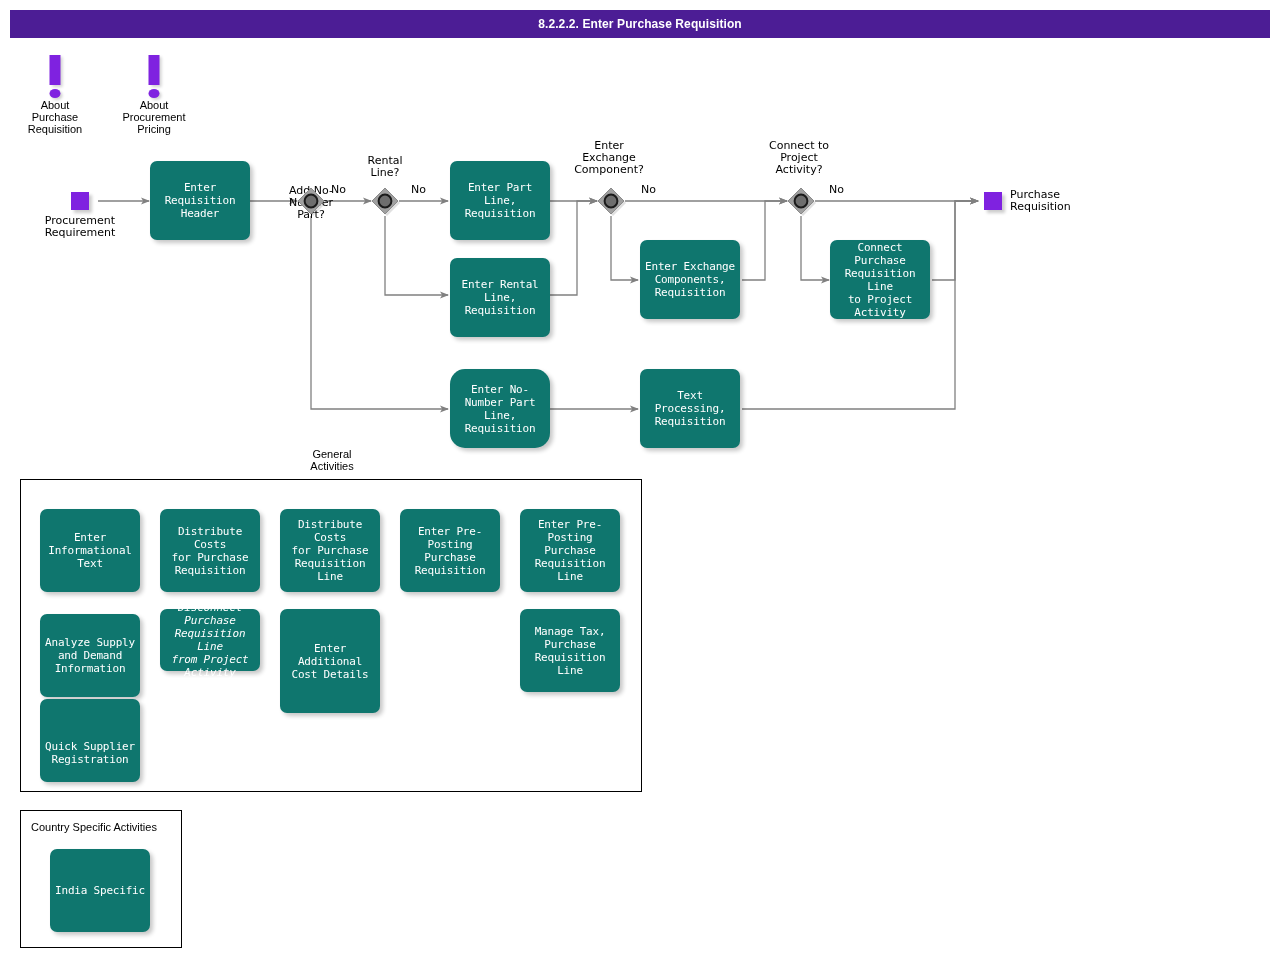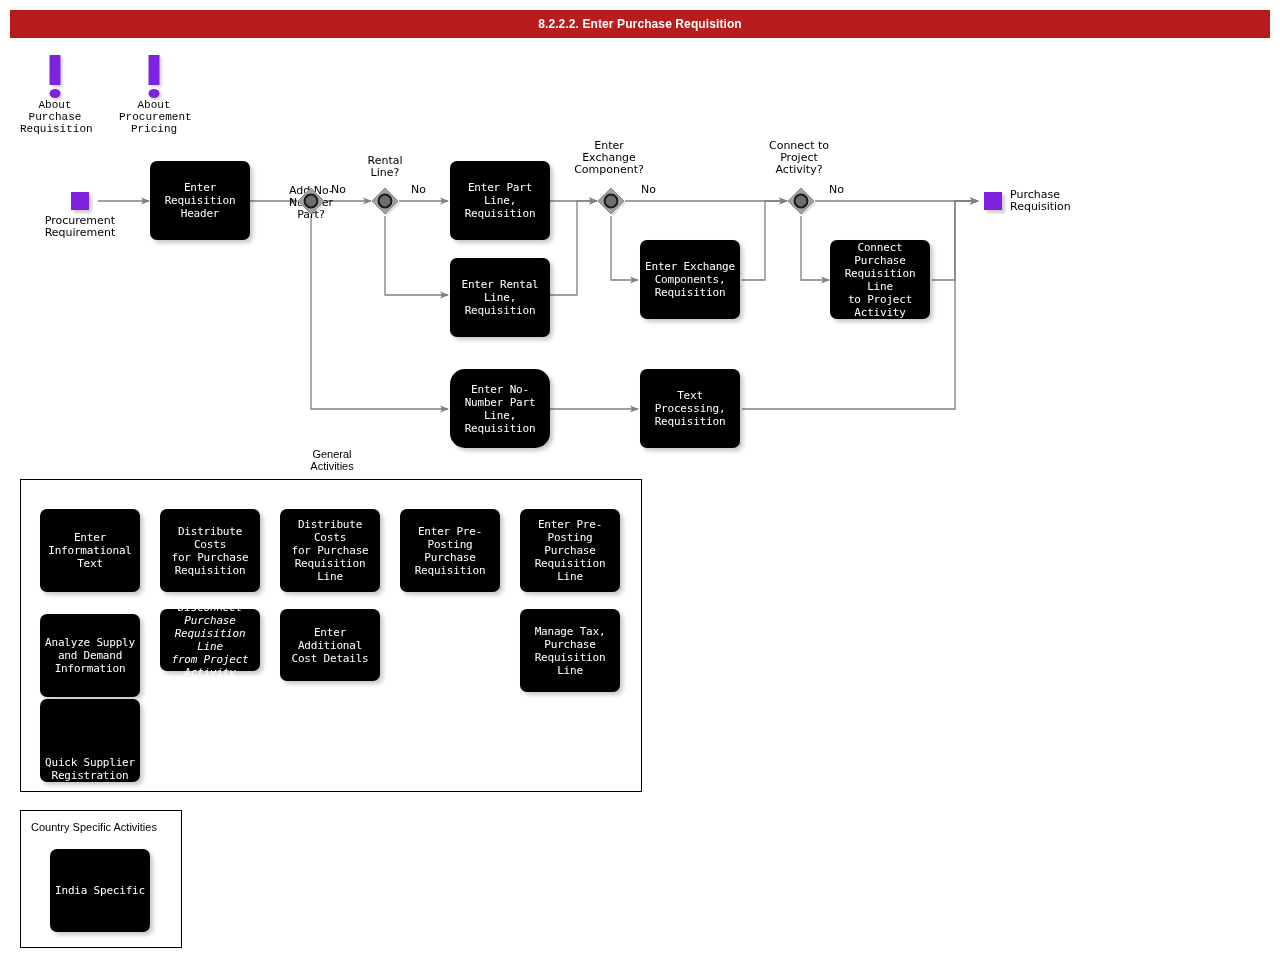--- a/index.html
+++ b/index.html
@@ -7,44 +7,44 @@
     width:1280px;height:960px;
     background:#ffffff;
     font-family:"DejaVu Sans",sans-serif;
     overflow:hidden;
   }
   #canvas{position:relative;width:1280px;height:960px;}
 
   
   .titlebar{
     position:absolute;left:10px;top:10px;width:1260px;height:28px;
-    background:#b91c1c;
+    background:#4c1d95;
     display:flex;align-items:center;justify-content:center;
   }
   .titlebar .txt{
     color:#ffffff;font-size:12px;font-weight:bold;
     font-family:"Liberation Sans",sans-serif;letter-spacing:.1px;
   }
 
   
   #wires{position:absolute;left:0;top:0;width:1280px;height:960px;}
 
   
   .task{
     position:absolute;
-    background:#000000;
+    background:#0f766e;
     border-radius:7px;
     box-shadow:3px 3px 4px rgba(0,0,0,.22);
     color:#ffffff;
     display:flex;align-items:center;justify-content:center;
     text-align:center;
     font-size:11px;line-height:13px;
     font-family:"DejaVu Sans Mono",monospace;
     letter-spacing:-.2px;
-    padding:0 4px;
+    padding:16px 4px;
     box-sizing:border-box;
   }
   .task span{display:block;}
 
   
   .event{
     position:absolute;width:18px;height:18px;
     background:#7f22e0;
     box-shadow:3px 3px 3px rgba(0,0,0,.20);
   }
@@ -72,21 +72,21 @@
     width:11px;height:30px;background:#7f22e0;
     box-shadow:2px 2px 3px rgba(0,0,0,.18);
   }
   .info .dot{
     position:absolute;left:50%;top:34px;transform:translateX(-50%);
     width:11px;height:9px;border-radius:50%;background:#7f22e0;
     box-shadow:2px 2px 3px rgba(0,0,0,.18);
   }
   .info .cap{
     text-align:center;font-size:11px;line-height:12px;color:#000;
-    font-family:Liberation Mono, monospace;
+    font-family:Liberation Sans, sans-serif;
   }
 
   
   .panel{
     position:absolute;border:1px solid #000;background:transparent;
   }
   .panel-cap{
     position:absolute;font-size:11px;line-height:12px;color:#000;
     font-family:Liberation Sans, sans-serif;text-align:center;
   }
@@ -243,21 +243,21 @@
   <div class="task" style="left:520px;top:509px;width:100px;height:83px;">
     <span>Enter Pre-<br>Posting<br>Purchase<br>Requisition Line</span>
   </div>
 
   <div class="task" style="left:40px;top:614px;width:100px;height:83px;">
     <span>Analyze Supply<br>and Demand<br>Information</span>
   </div>
   <div class="task" style="left:160px;top:609px;width:100px;height:62px;font-style:italic;">
     <span>Disconnect<br>Purchase<br>Requisition Line<br>from Project<br>Activity</span>
   </div>
-  <div class="task" style="left:280px;top:609px;width:100px;height:72px;">
+  <div class="task" style="left:280px;top:609px;width:100px;height:104px;">
     <span>Enter Additional<br>Cost Details</span>
   </div>
   <div class="task" style="left:520px;top:609px;width:100px;height:83px;text-align:center;">
     <span>Manage Tax,<br>Purchase<br>Requisition Line</span>
   </div>
 
   <div class="task" style="left:40px;top:699px;width:100px;height:83px;align-items:flex-end;">
     <span>Quick Supplier<br>Registration</span>
   </div>
 

